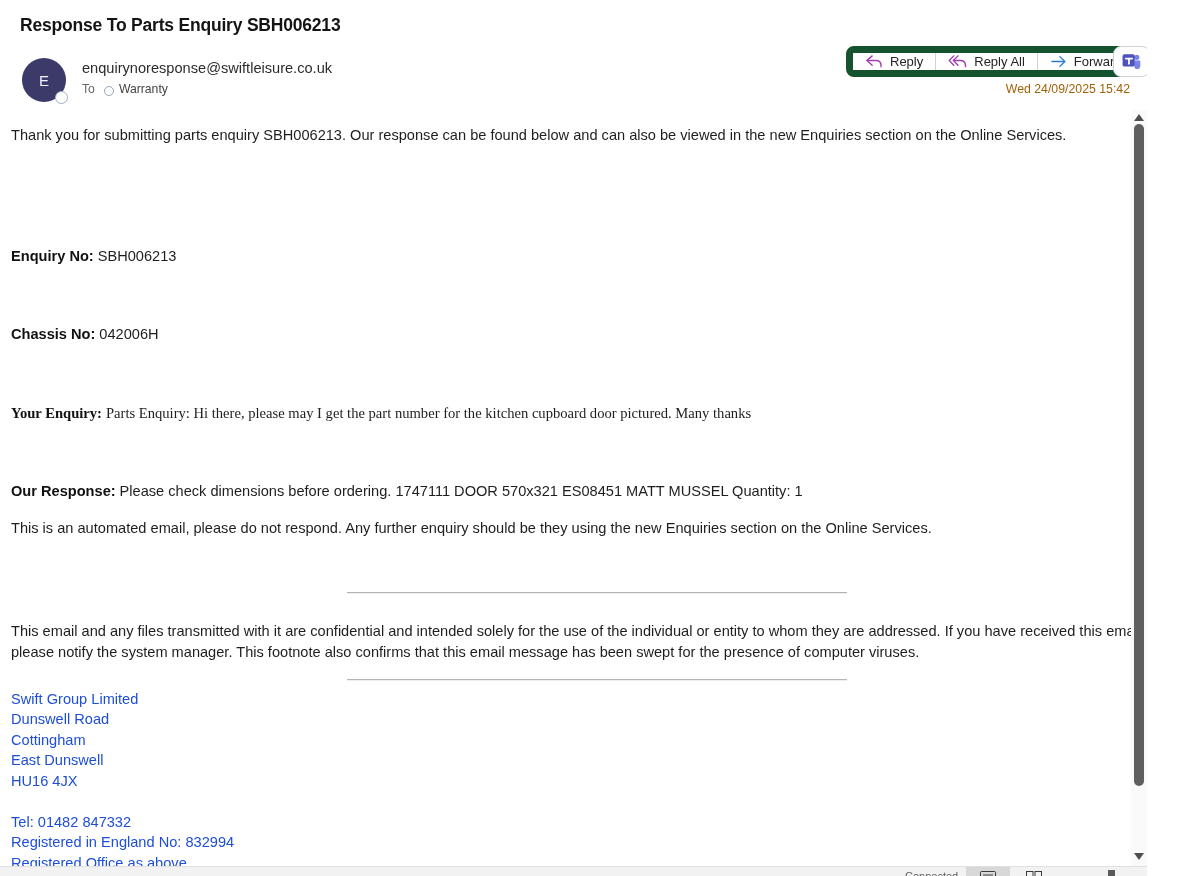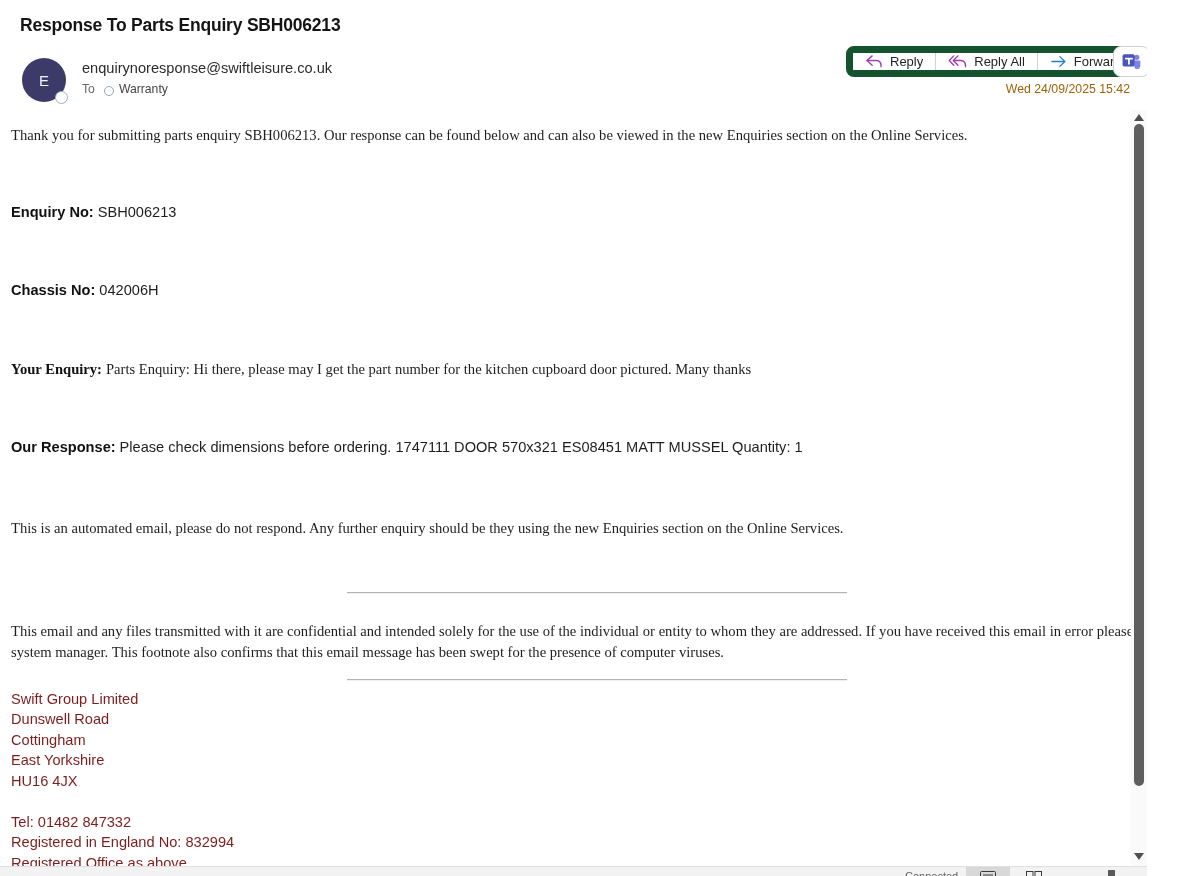--- a/index.html
+++ b/index.html
@@ -47,29 +47,29 @@
     position:absolute; top:46px; height:31px; background:#fff;
     border:1px solid #d2d2d2; border-radius:8px; display:flex;
     align-items:center; justify-content:center; cursor:pointer;
   }
   .teams-btn { left:1113px; width:37px; }
   .more-btn  { left:1152px; width:36px; }
   .sent-date {
     position:absolute; right:17px; top:82px; font-size:12.3px; color:#a16207;
   }
   
-  .body-line { position:absolute; left:11px; font-size:14.6px; color:#1e1e1e; line-height:17px; }
+  .body-line { position:absolute; left:11px; font-size:14.6px; color:#1e1e1e; line-height:17px;margin-top:44px; }
   .body-line b { font-weight:700; color:#111; }
   .body-line .val { margin-left:4px; }
-  .para { position:absolute; left:11px; width:1185px; font-size:14.6px; line-height:21.3px; color:#1e1e1e;font-family:Liberation Serif, serif; }
+  .para { position:absolute; left:11px; width:1185px; font-size:14.6px; line-height:21.3px; color:#1e1e1e; }
   .mail-hr {
     position:absolute; left:347px; width:500px; height:2px;
     border-top:1px solid #b3b3b3; border-bottom:1px solid #efefef;
   }
-  .signature { position:absolute; left:11px; top:689px; font-size:14.6px; color:#7f1d1d; }
+  .signature { position:absolute; left:11px; top:689px; font-size:14.6px; color:#1d4ed8; }
   .sig-line { height:20.45px; line-height:20.45px; }
   
   .scrollbar {
     position:absolute; right:0; top:110px; width:16px; height:756px;
     background:#fafafa; z-index:6;
   }
   .scroll-arrow-up, .scroll-arrow-down {
     position:absolute; left:3px; width:0; height:0;
     border-left:5px solid transparent; border-right:5px solid transparent; cursor:pointer;
   }
@@ -184,21 +184,21 @@
   <div class="mail-hr" style="top:592px;"></div>
 
   <div class="para" style="top:621px;">This email and any files transmitted with it are confidential and intended solely for the use of the individual or entity to whom they are addressed. If you have received this email in error please notify the system manager. This footnote also confirms that this email message has been swept for the presence of computer viruses.</div>
 
   <div class="mail-hr" style="top:679px;"></div>
 
   <div class="signature">
     <div class="sig-line">Swift Group Limited</div>
     <div class="sig-line">Dunswell Road</div>
     <div class="sig-line">Cottingham</div>
-    <div class="sig-line">East Yorkshire</div>
+    <div class="sig-line">East Dunswell</div>
     <div class="sig-line">HU16 4JX</div>
     <div class="sig-line"></div>
     <div class="sig-line">Tel: 01482 847332</div>
     <div class="sig-line">Registered in England No: 832994</div>
     <div class="sig-line">Registered Office as above</div>
   </div>
 
   <div class="scrollbar">
     <div class="scroll-arrow-up"></div>
     <div class="scroll-thumb"></div>

